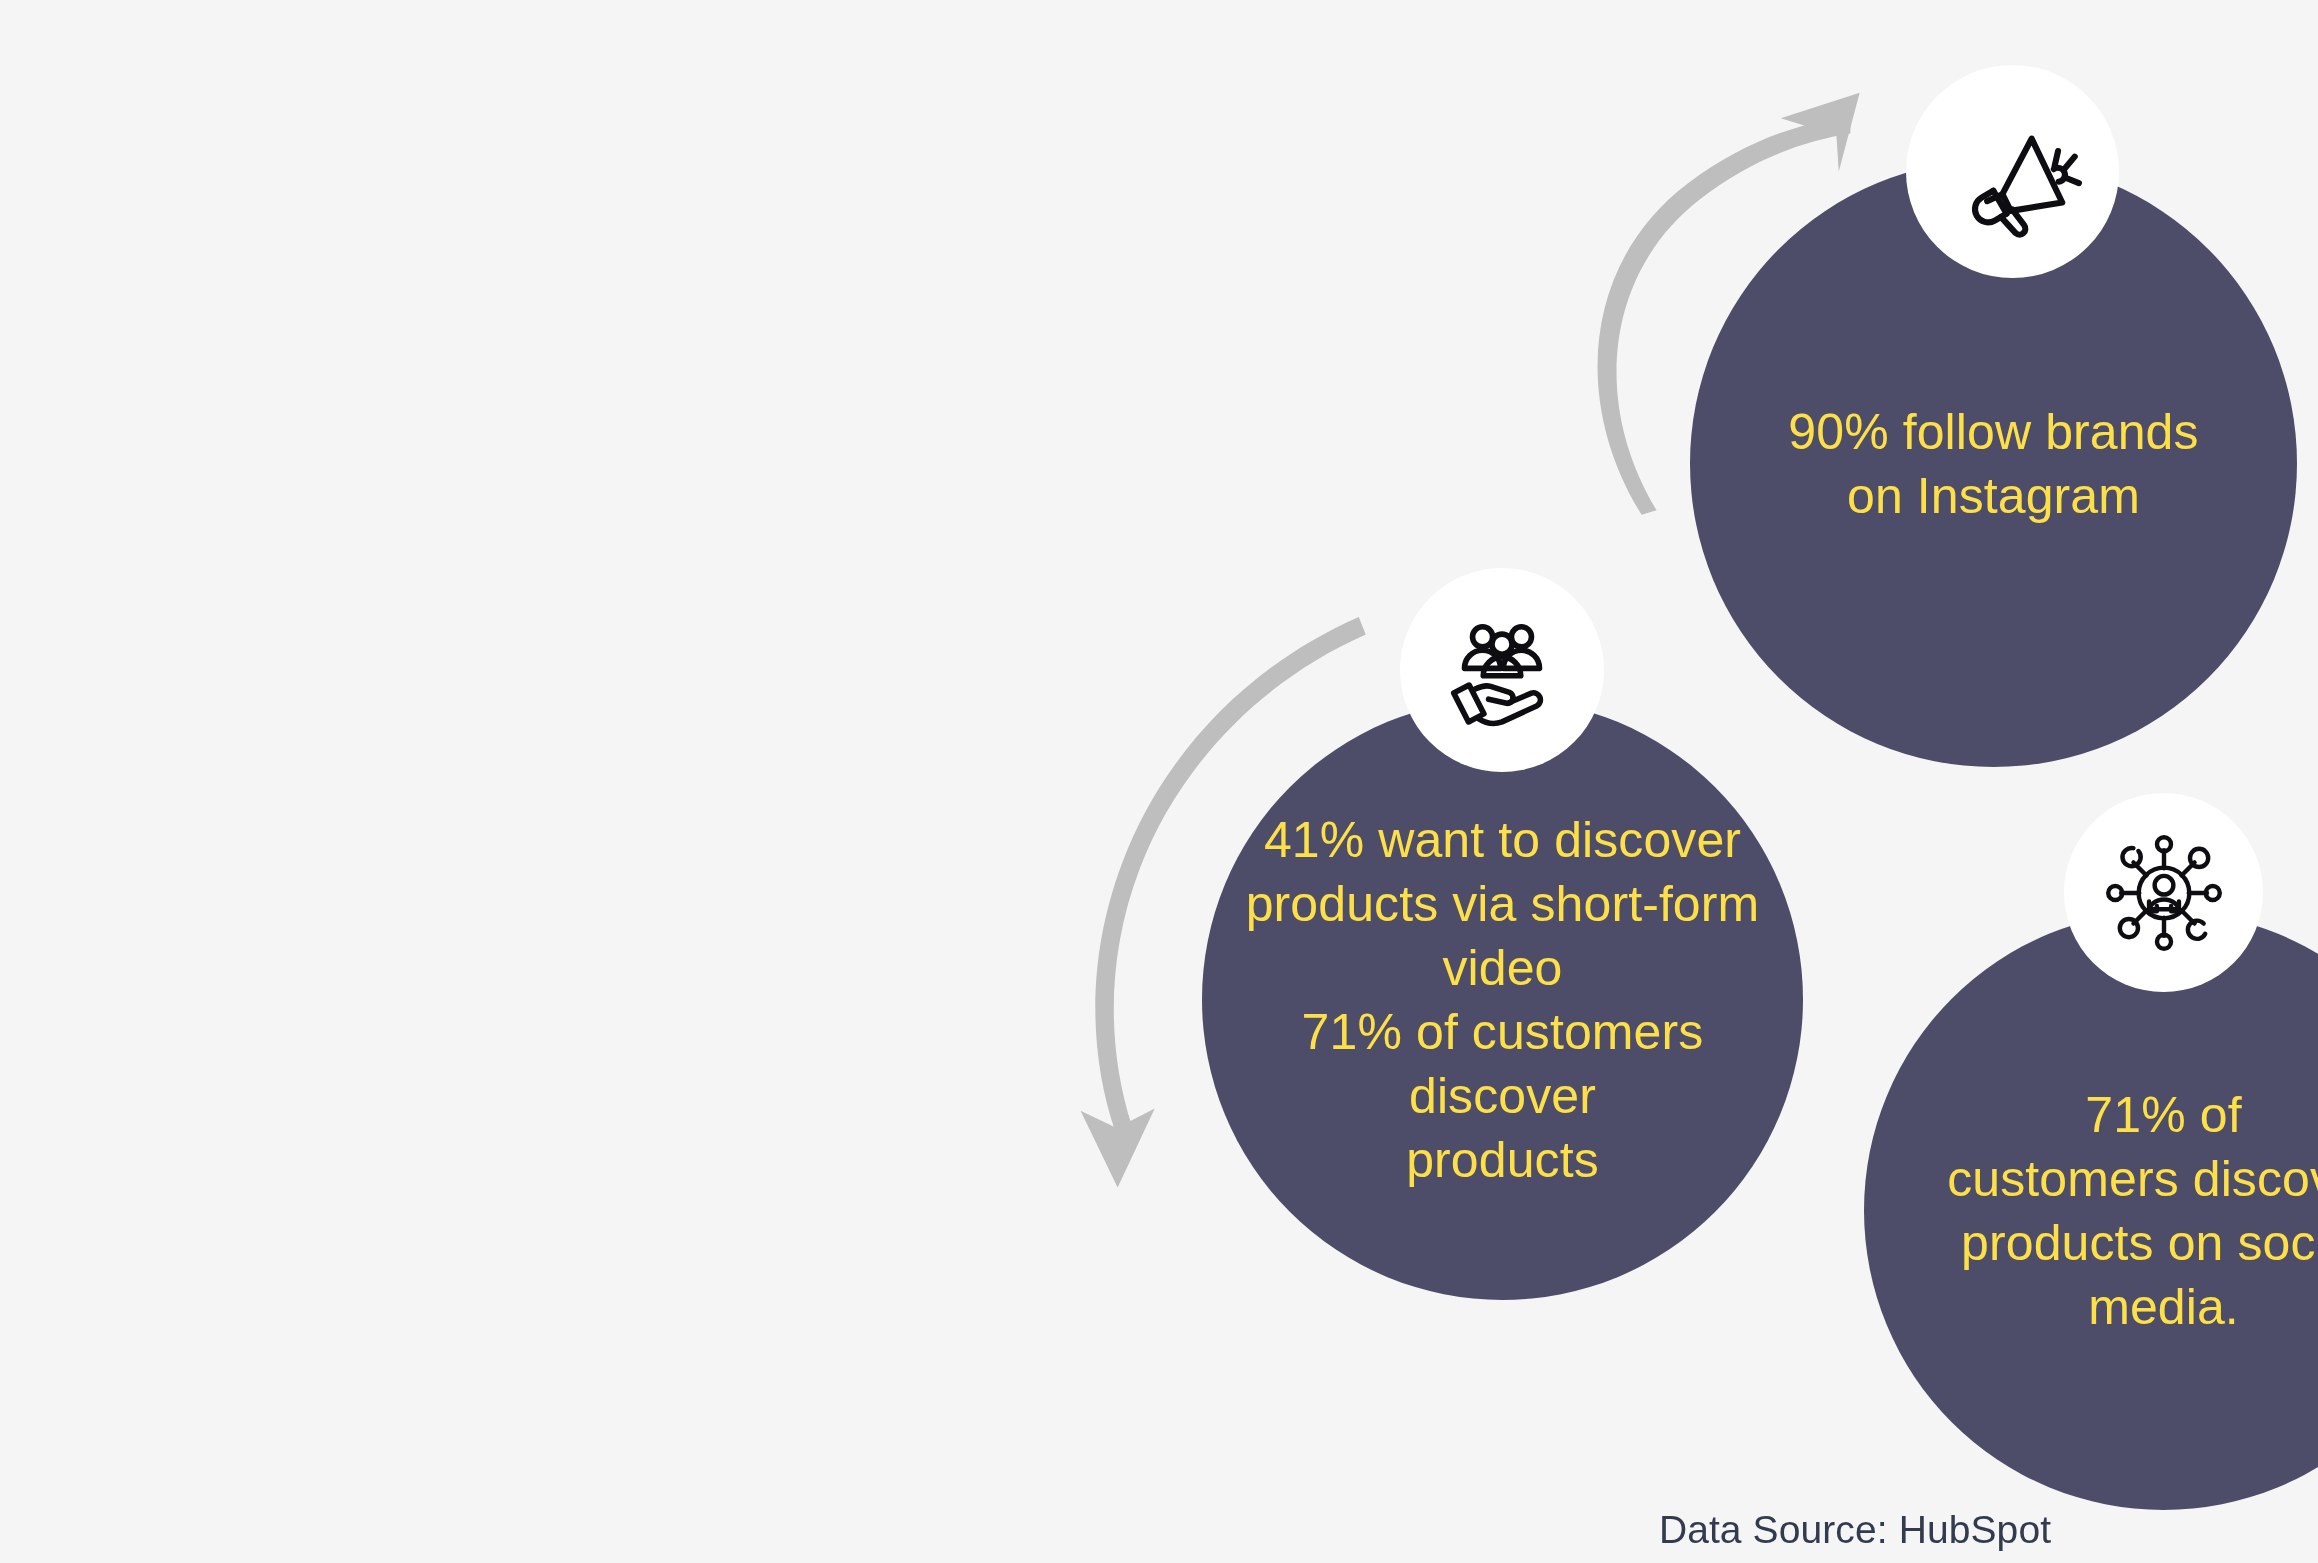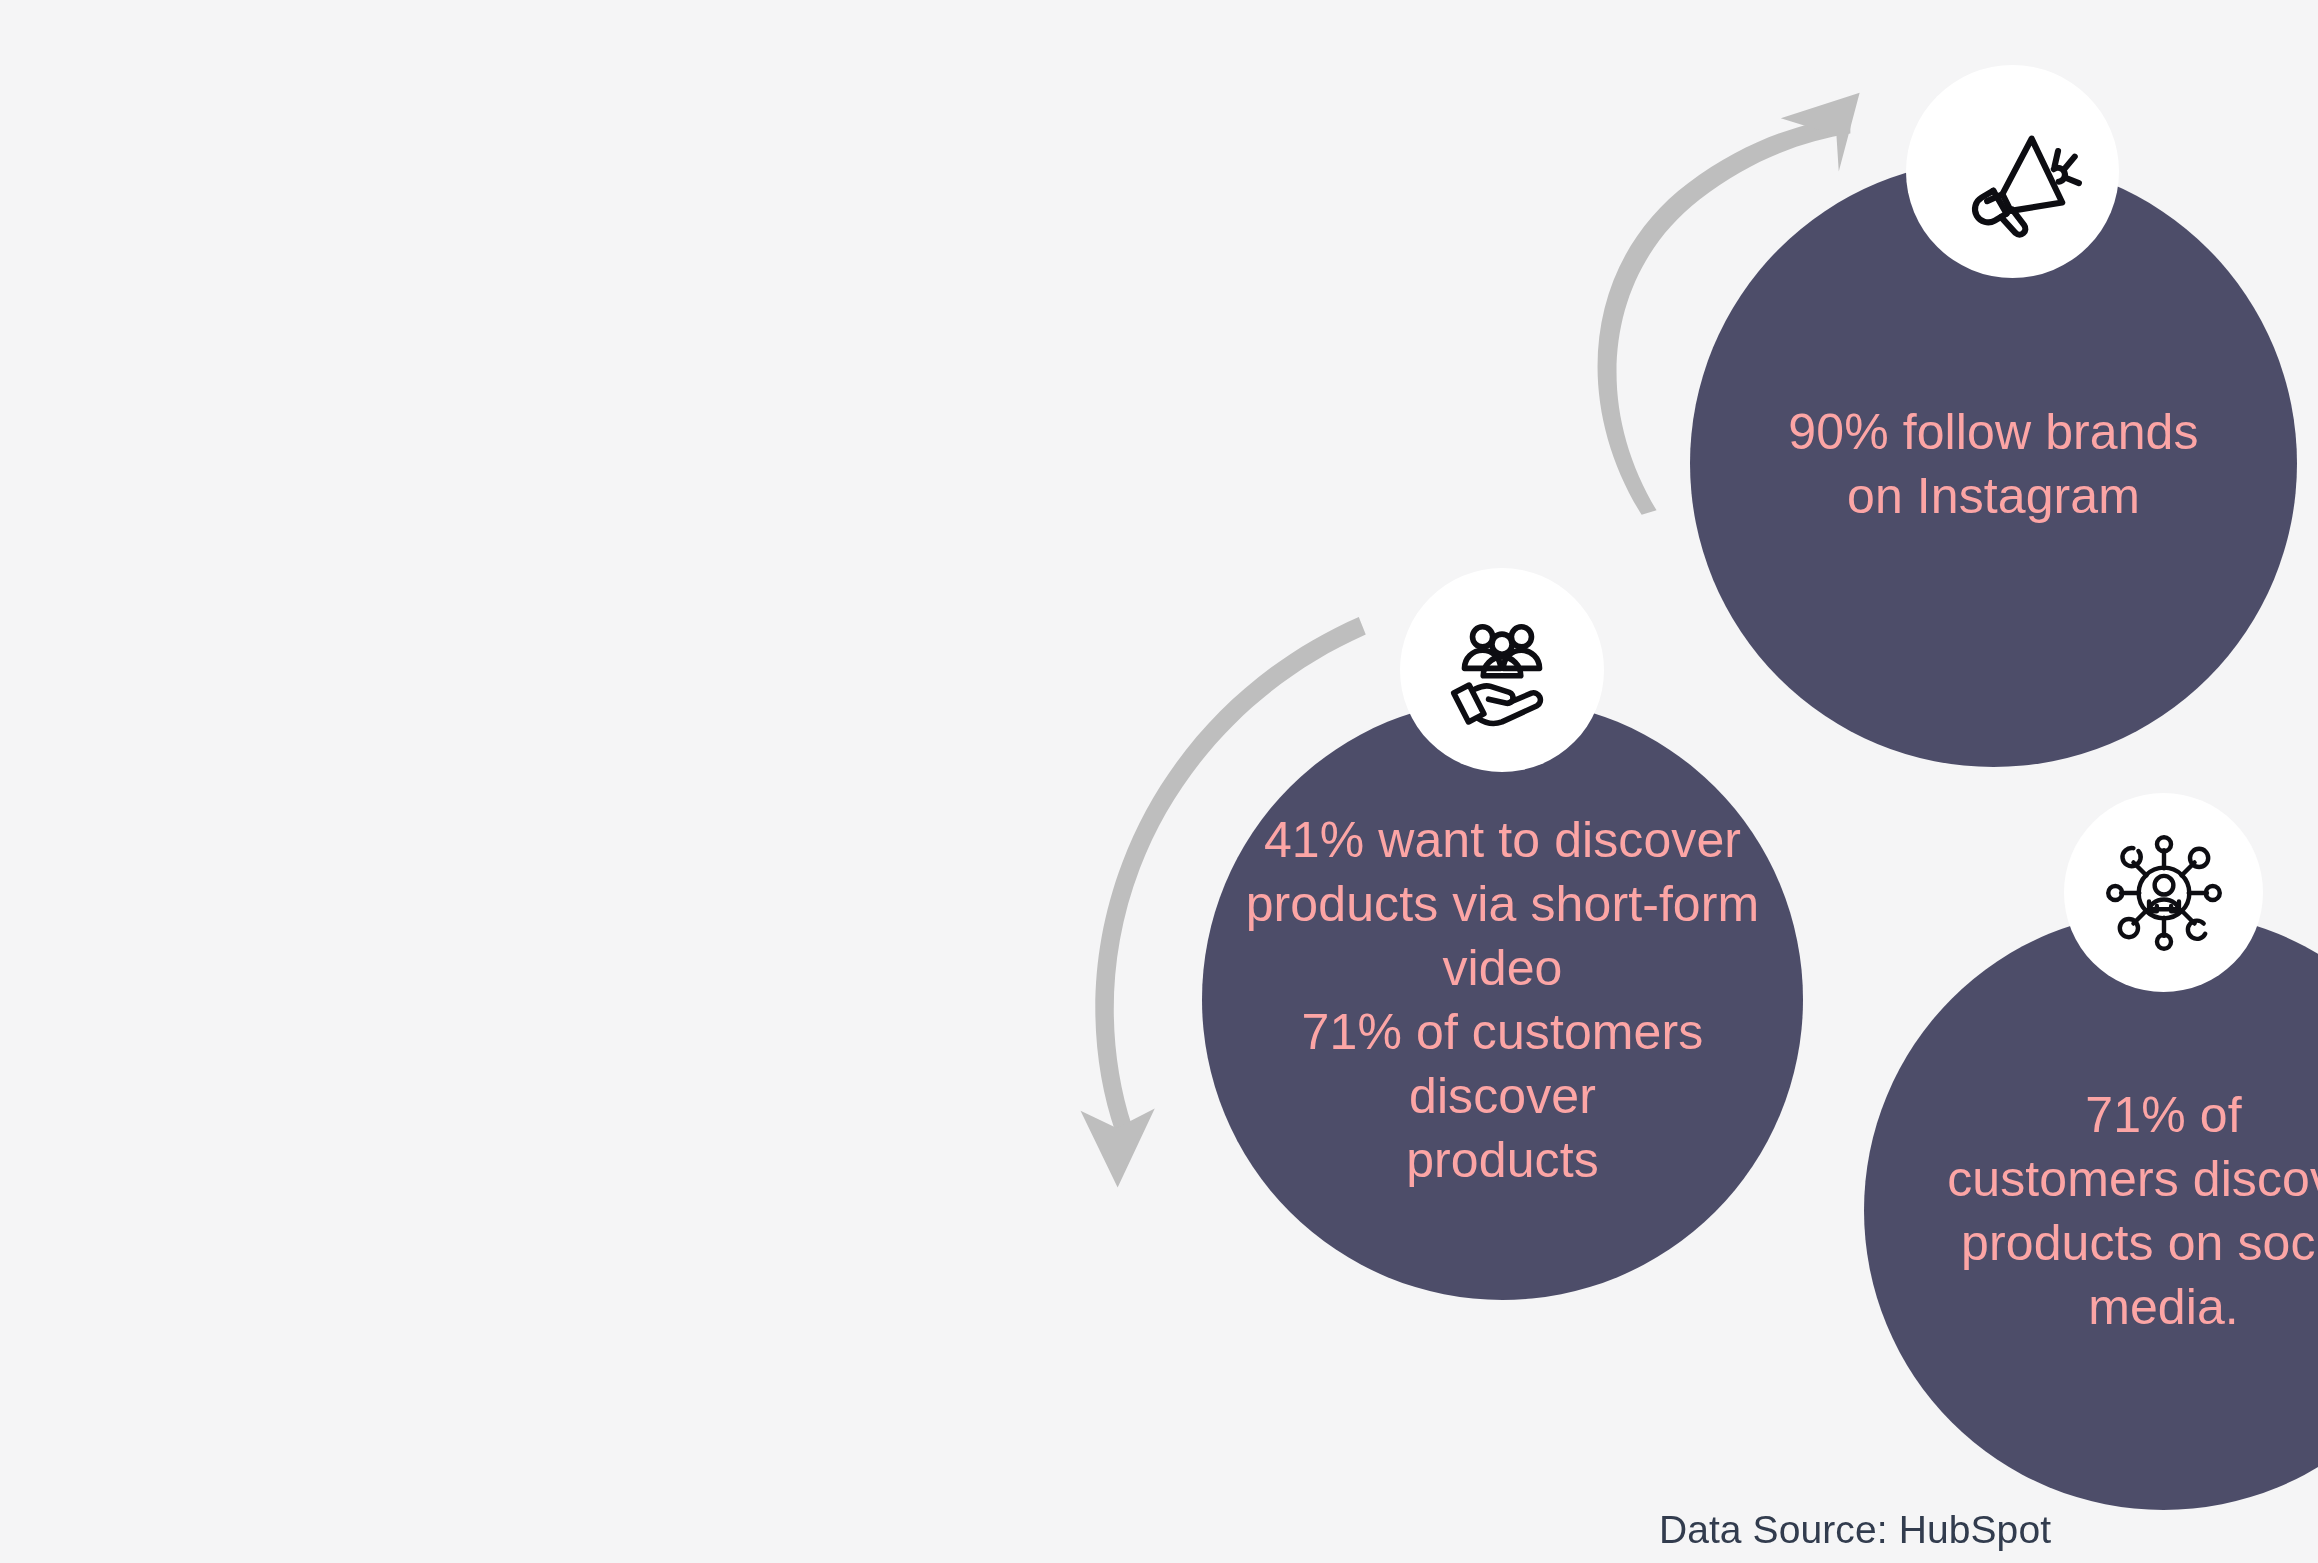--- a/index.html
+++ b/index.html
@@ -33,21 +33,21 @@
     position: absolute;
     border-radius: 50%;
     background: #4d4d69;
     display: flex;
     align-items: center;
     justify-content: center;
     box-sizing: border-box;
   }
 
   .node-text {
-    color: #fca5a5;
+    color: #fde047;
     text-align: center;
     font-weight: 400;
     line-height: 1.28;
     letter-spacing: 0.1px;
     white-space: pre-line;
     padding: 0 18.5px;
   }
 
   #node-top .node-text { font-size: 50px; }
   #node-left .node-text { font-size: 50px; }

